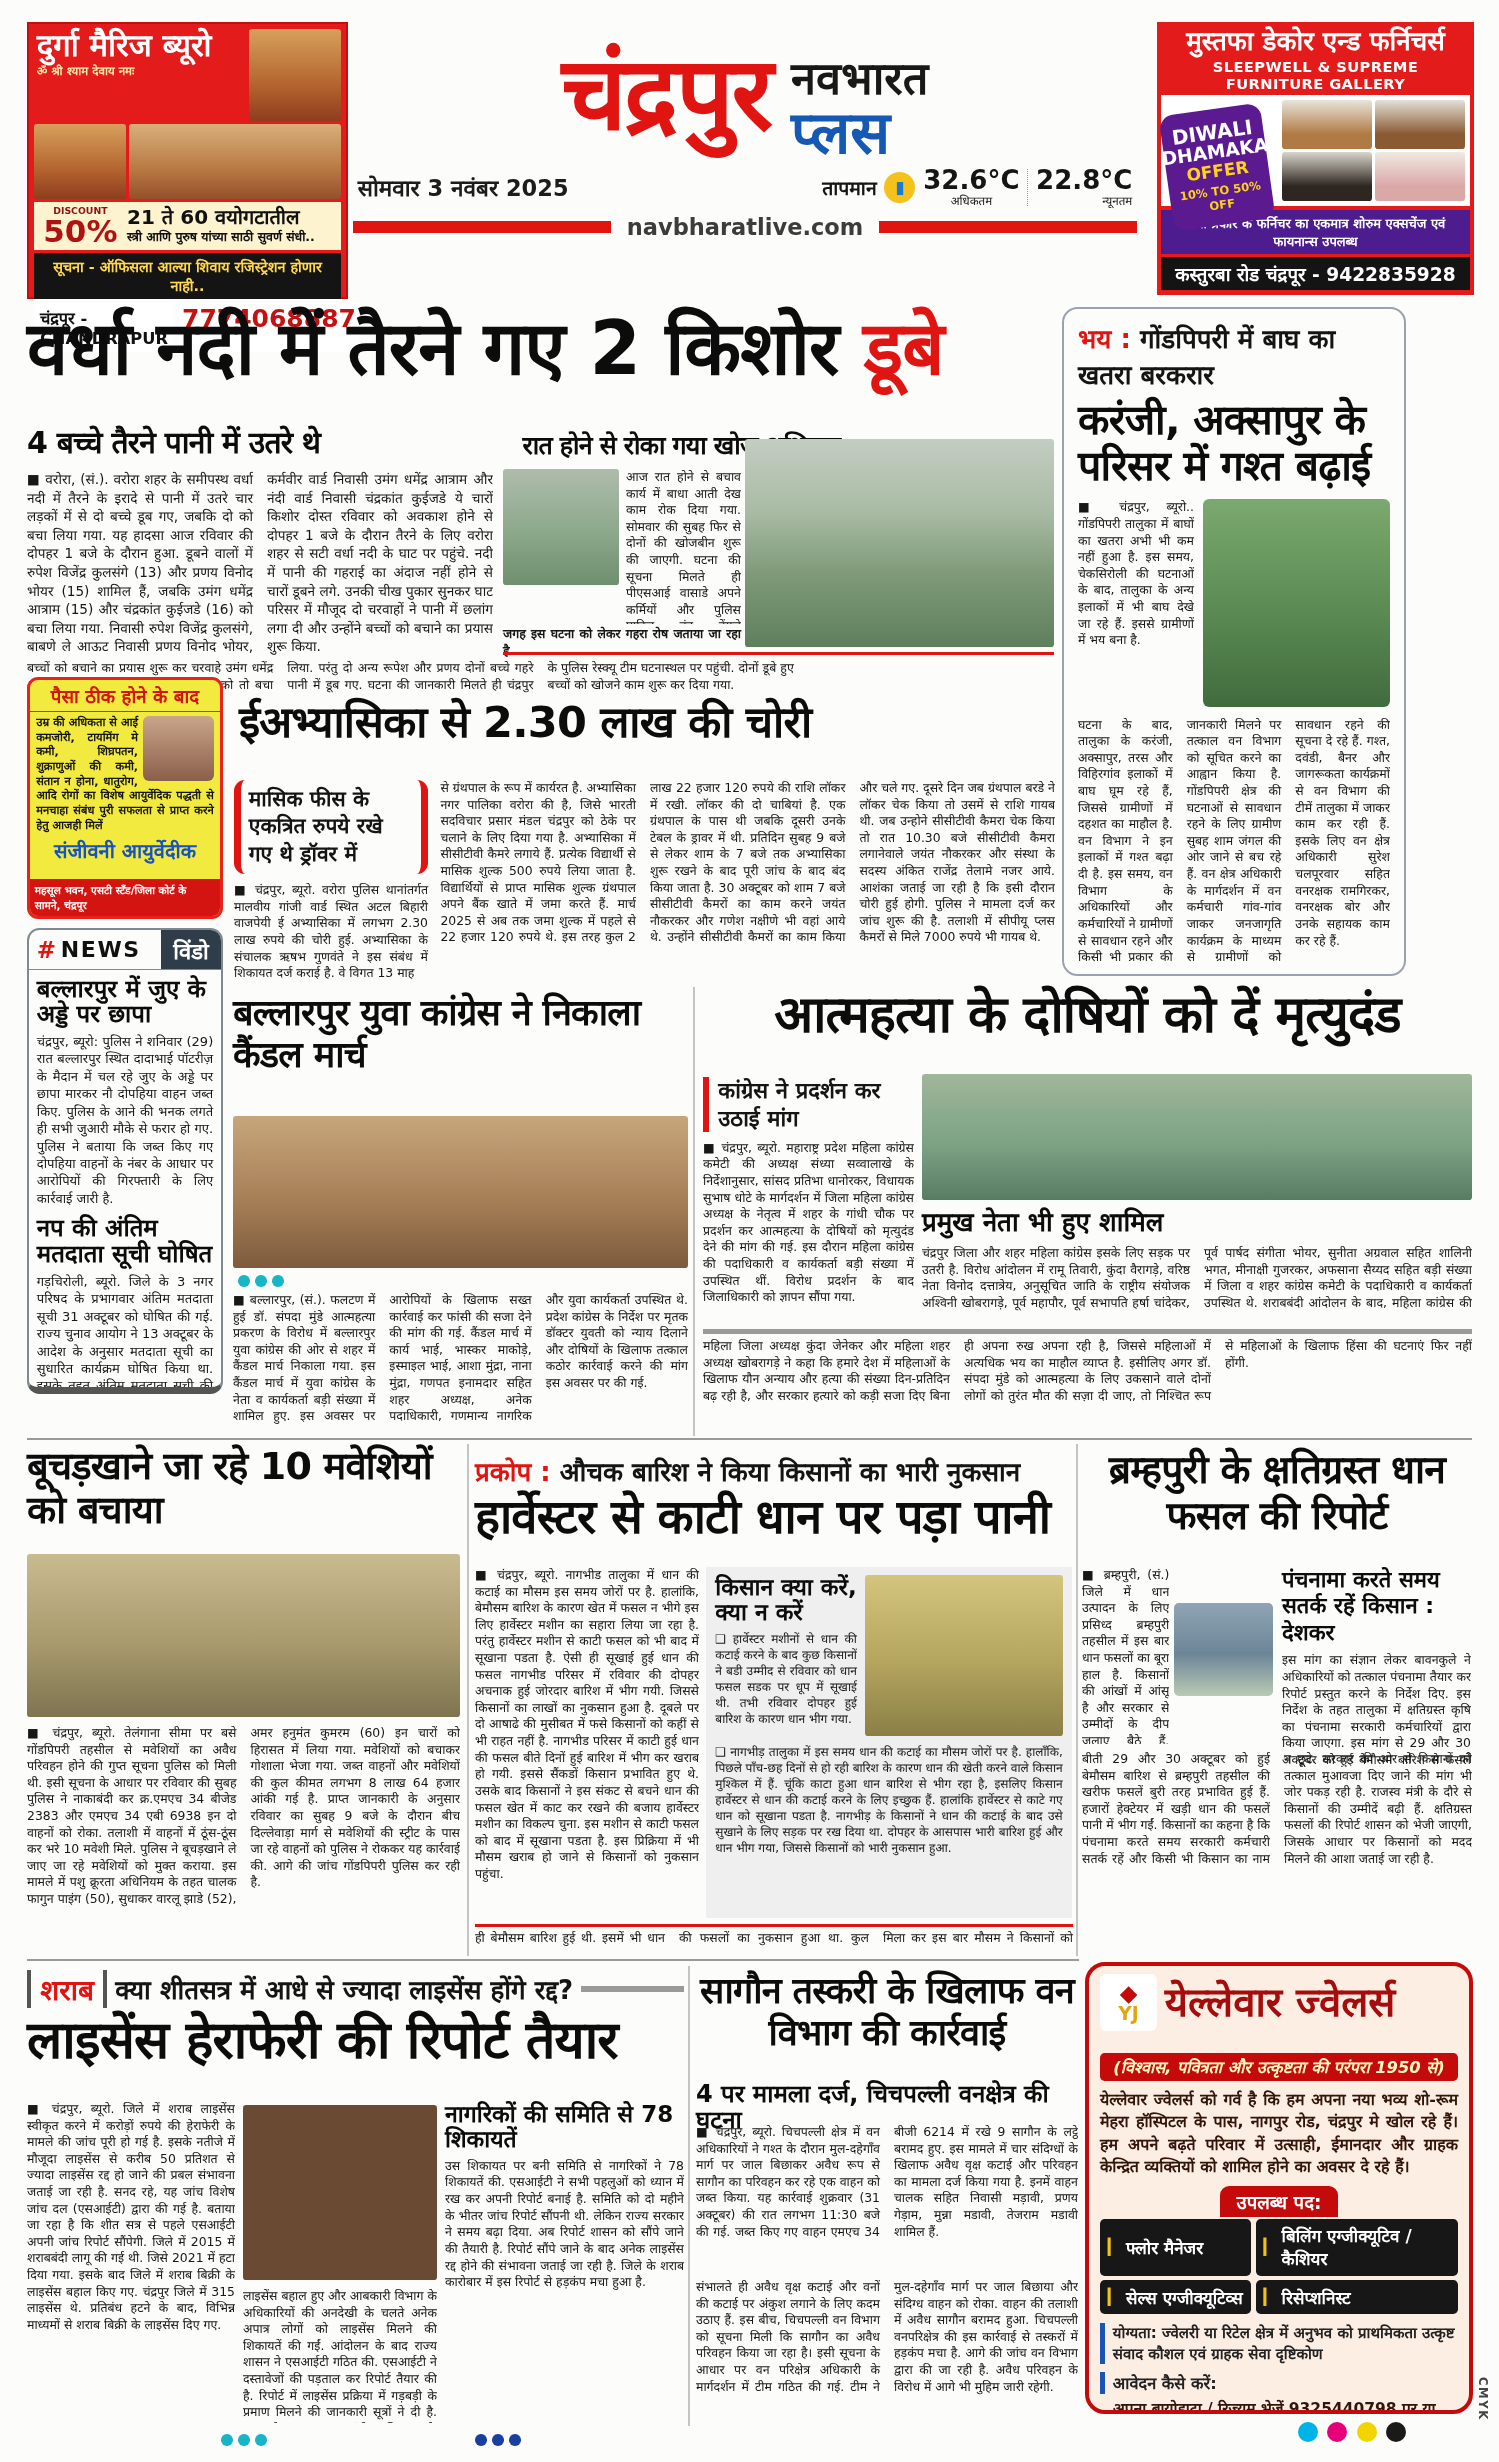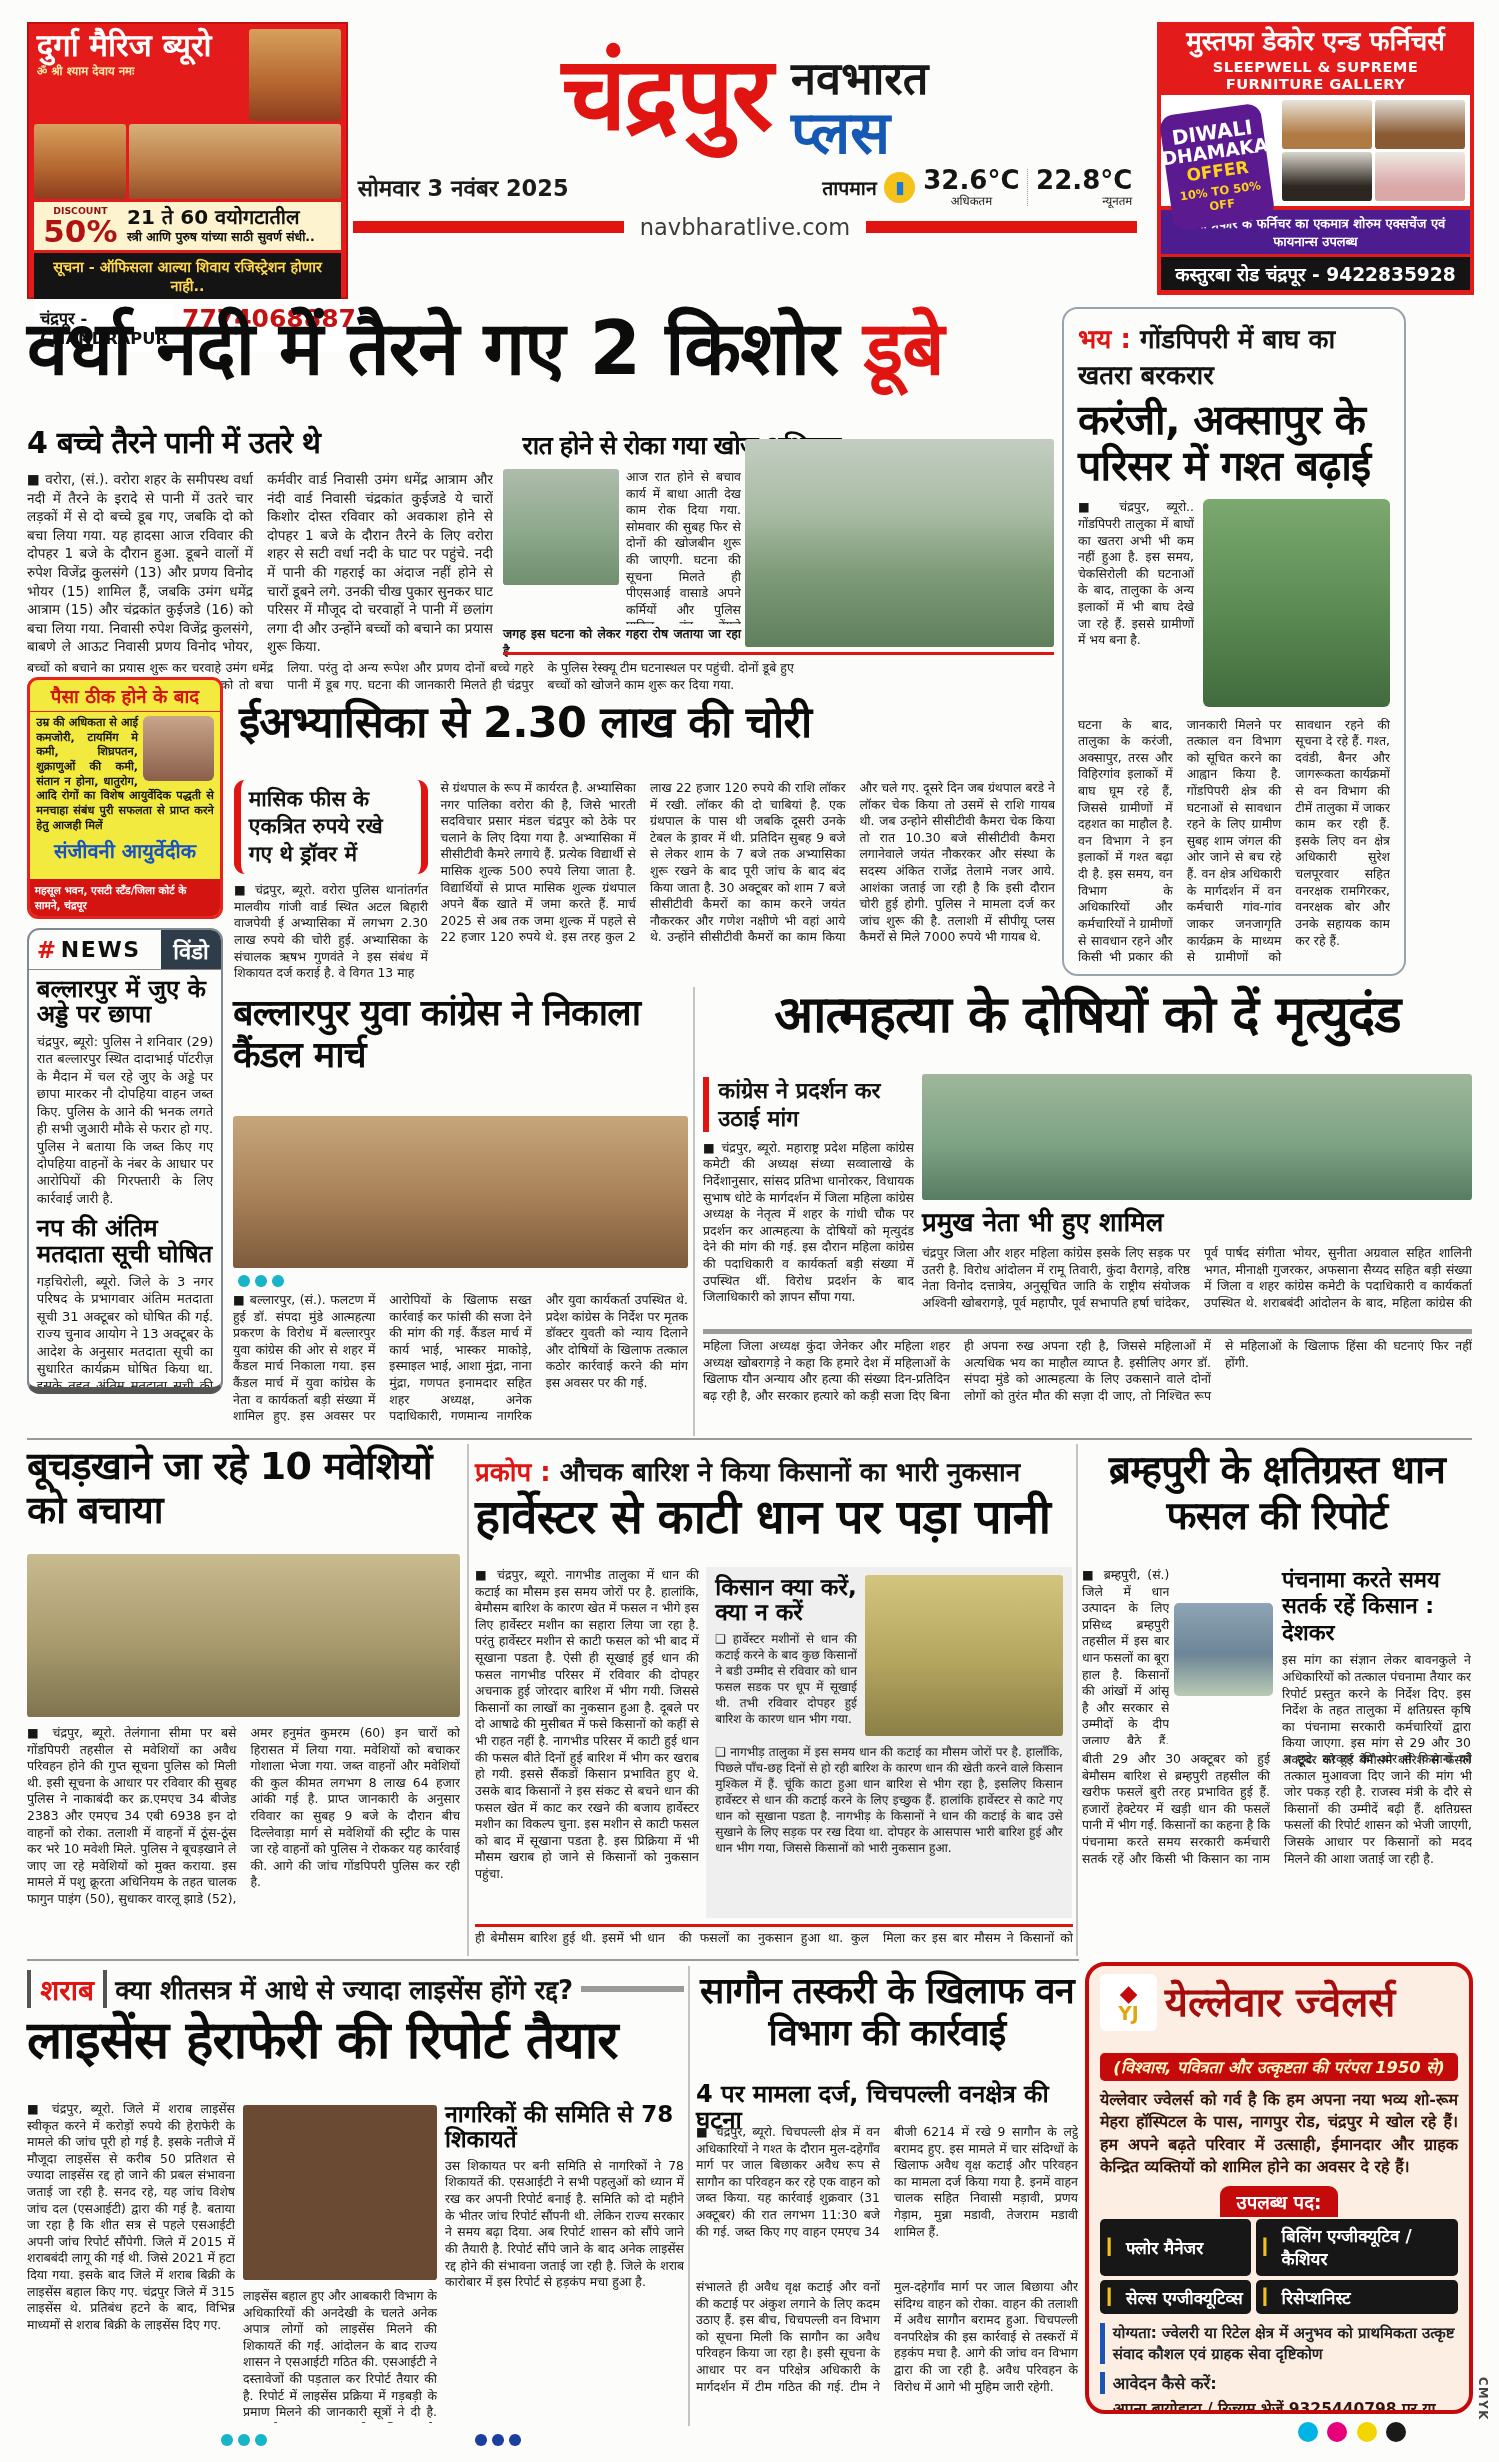--- a/index.html
+++ b/index.html
@@ -94,21 +94,21 @@
         </span>
         <span style="border-left:1.6px dotted #999;height:37px;display:inline-block;"></span>
         <span style="text-align:right;">
           <span style="font-size:26px;font-weight:700;display:block;line-height:1;">22.8°C</span>
           <span style="font-size:11.6px;display:block;">न्यूनतम</span>
         </span>
       </div>
     </div>
     <div style="display:flex;align-items:center;margin-top:6.2px;">
       <div class="rule-red" style="flex:1;height:11.6px;"></div>
-      <div style="font-size:22.5px;font-weight:400;color:#3c3c3c;margin:0 15.5px;">navbharatlive.com</div>
+      <div style="font-size:22.5px;font-weight:700;color:#3c3c3c;margin:0 15.5px;">navbharatlive.com</div>
       <div class="rule-red" style="flex:1;height:11.6px;"></div>
     </div>
   </div>
 
   <div class="abs" style="left:1157px;top:22px;width:317px;height:273px;background:#e31b1b;display:flex;flex-direction:column;">
     <div style="padding:6.2px 6.2px 3.1px 6.2px;text-align:center;">
       <div style="color:#fff;font-size:26px;font-weight:800;line-height:1.05;">मुस्तफा डेकोर एन्ड फर्निचर्स</div>
       <div style="color:#fff;font-size:14.7px;font-weight:800;margin-top:2.3px;letter-spacing:0.4px;">SLEEPWELL &amp; SUPREME FURNITURE GALLERY</div>
     </div>
     <div style="flex:1;background:#fff;margin:0 3.9px;display:flex;">

